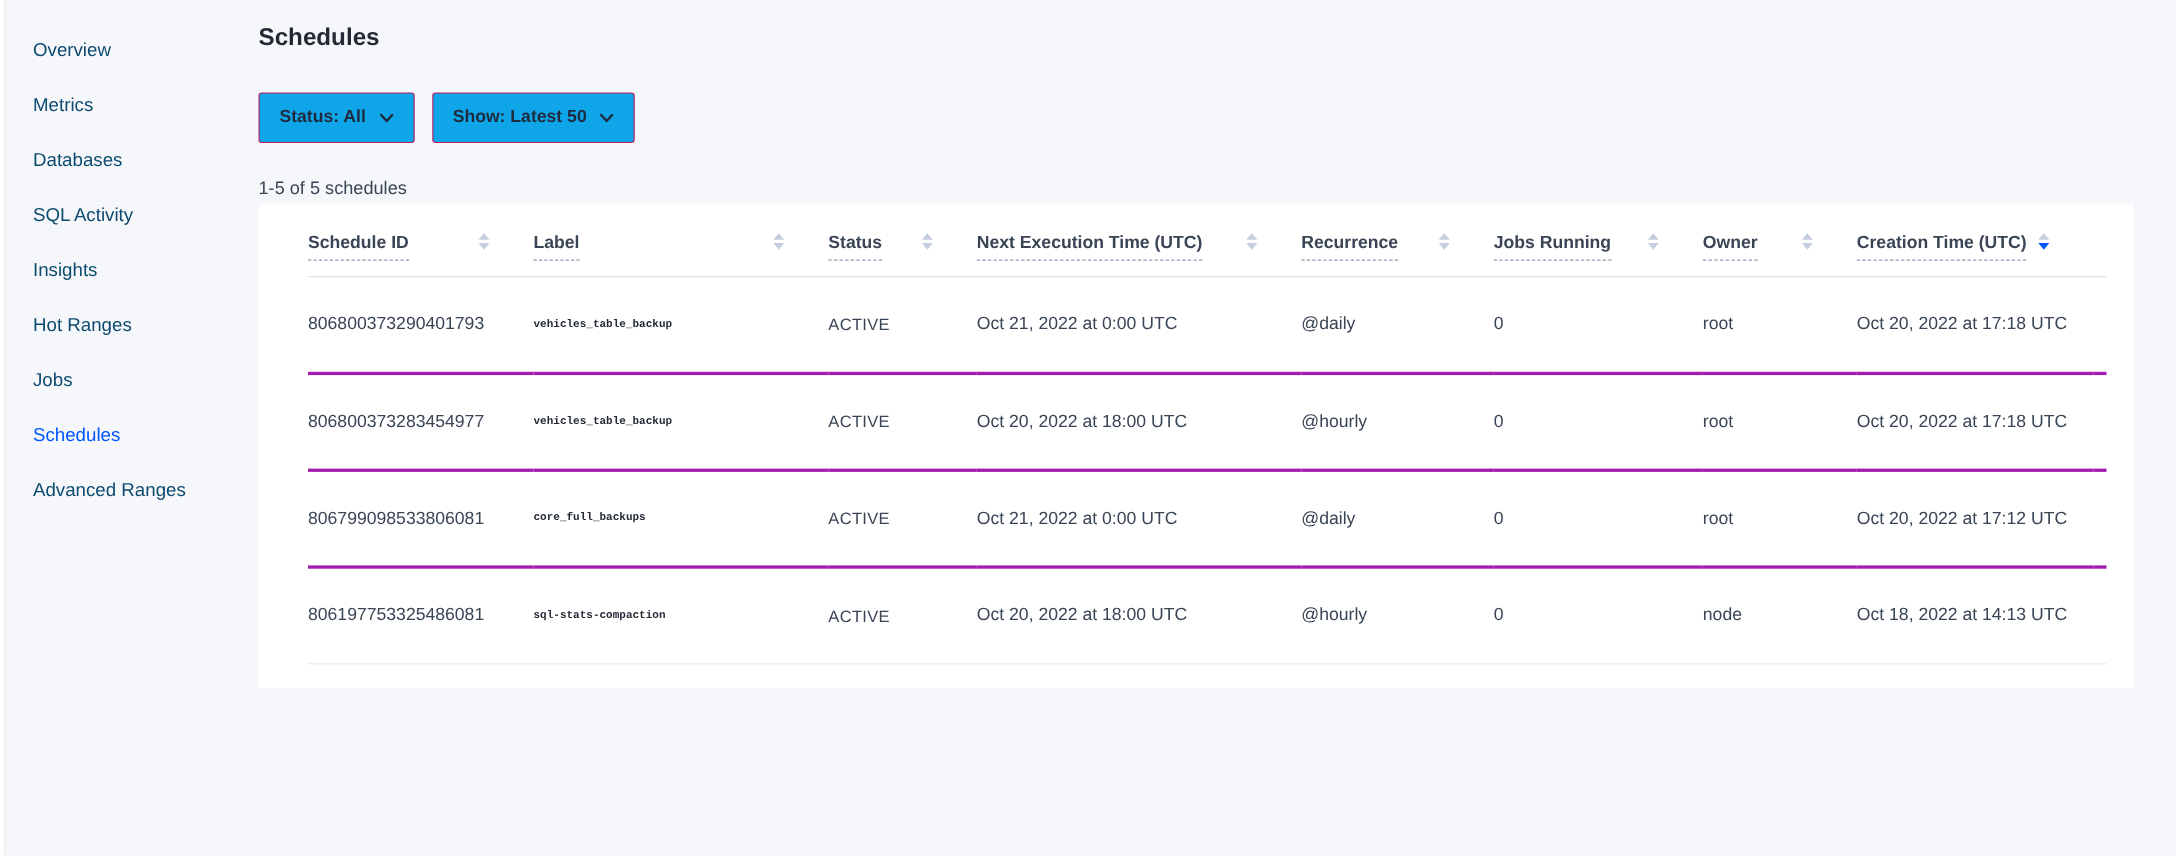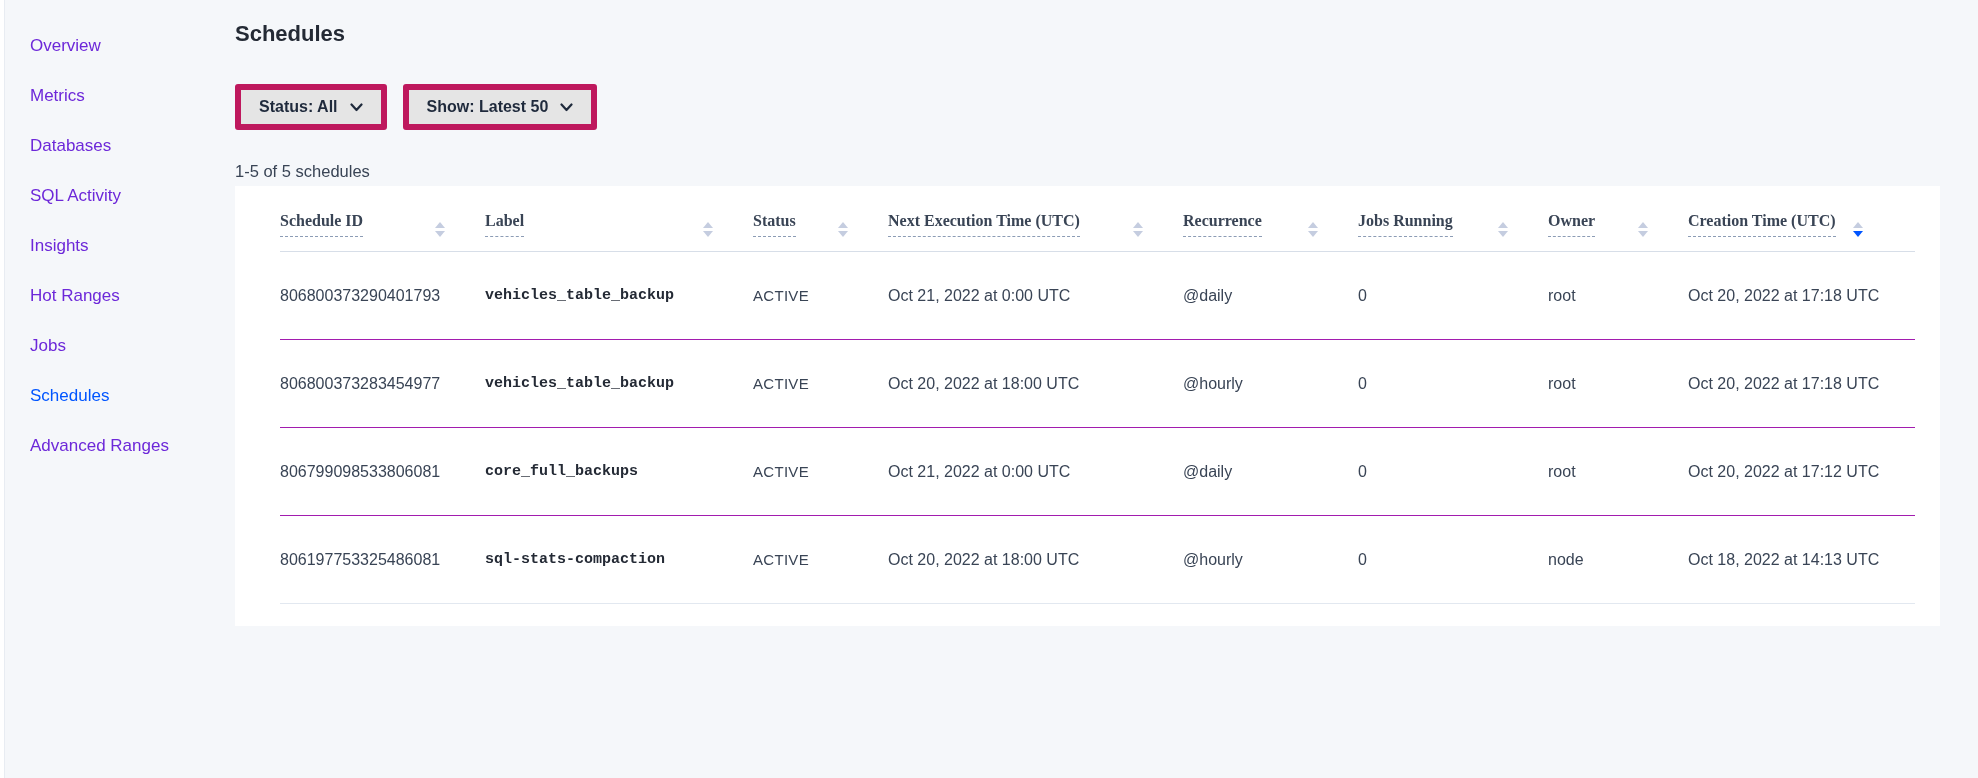--- a/index.html
+++ b/index.html
@@ -16,32 +16,32 @@
     background:#ffffff; border-right:1px solid #e8ecf2;
   }
   .page { display:flex; width:100%; height:100%; }
 
   
   .sidebar {
     width:235px; min-width:235px; padding-top:21px; padding-left:30px;
   }
   .sidebar-item {
     height:50px; display:flex; align-items:center;
-    font-size:17px; color:#6d28d9; cursor:pointer;
+    font-size:17px; color:#0c4a6e; cursor:pointer;
   }
   .sidebar-item.active { color:#0055ff; }
 
   
   .main { flex:1; padding-top:20px; }
   .page-title {
     font-size:22px; font-weight:700; color:#242a35; line-height:28px;
   }
   .filters { display:flex; gap:16px; margin-top:36px; }
   .dropdown-btn {
-    height:46px; background:#e5e5e5; border:6px solid #be185d; border-radius:3px;
+    height:46px; background:#0ea5e9; border:1px solid #be185d; border-radius:3px;
     display:inline-flex; align-items:center; padding:0 18px;
     font-family:"Liberation Sans", sans-serif;
     font-size:16px; font-weight:600; color:#1f2a3c; cursor:pointer;
   }
   .dropdown-btn .chev { margin-left:12px; display:inline-flex; }
   .results-count { margin-top:31px; font-size:16.5px; color:#394455; line-height:20px; }
 
   
   .card {
     margin-top:5px; width:1705px; background:#ffffff;
@@ -49,48 +49,47 @@
   }
   table { width:100%; border-collapse:collapse; table-layout:fixed; }
   col.c1{width:205px} col.c2{width:268px} col.c3{width:135px} col.c4{width:295px}
   col.c5{width:175px} col.c6{width:190px} col.c7{width:140px} col.c8{width:215px}
   col.c9{width:auto}
   thead th {
     text-align:left; vertical-align:bottom;
     padding:26px 0 14px 0; border-bottom:1px solid #d7dee8;
   }
   .th-inner {
-    display:flex; align-items:flex-end; justify-content:space-between;
+    display:flex; align-items:flex-start; justify-content:space-between;
     padding-right:40px;
-    font-family:Liberation Serif, serif;
   }
   .th-label {
     font-size:16px; font-weight:600; color:#394455;
     border-bottom:1px dashed #8c9cb5; padding-bottom:6px; white-space:nowrap;
   }
   .sort-icon { display:inline-flex; flex-direction:column; gap:3px; cursor:pointer; }
   .sort-icon .tri-up {
     width:0; height:0; border-left:5px solid transparent; border-right:5px solid transparent;
     border-bottom:6px solid #c5cde0;
   }
   .sort-icon .tri-down {
     width:0; height:0; border-left:5px solid transparent; border-right:5px solid transparent;
     border-top:6px solid #c5cde0;
   }
   .sort-icon.desc .tri-down { border-top-color:#0055ff; }
   tbody tr { height:88px; }
-  tbody tr + tr td { border-top:1px solid #a21caf; }
+  tbody tr + tr td { border-top:3px solid #a21caf; }
   tbody tr:last-child td { border-bottom:1px solid #e2e8f0; }
   tbody td {
     font-size:16px; color:#394455; vertical-align:middle; white-space:nowrap;
     padding-right:12px;
   }
   td.mono {
     font-family:"Liberation Mono","DejaVu Sans Mono",monospace;
-    font-weight:700; font-size:15px; color:#242a35;
+    font-weight:700; font-size:10px; color:#242a35;
   }
   td.status { font-size:15px; letter-spacing:0.3px; }
 </style>
 </head>
 <body>
 
 <div class="window-edge"></div>
 
 <div class="page">
 

